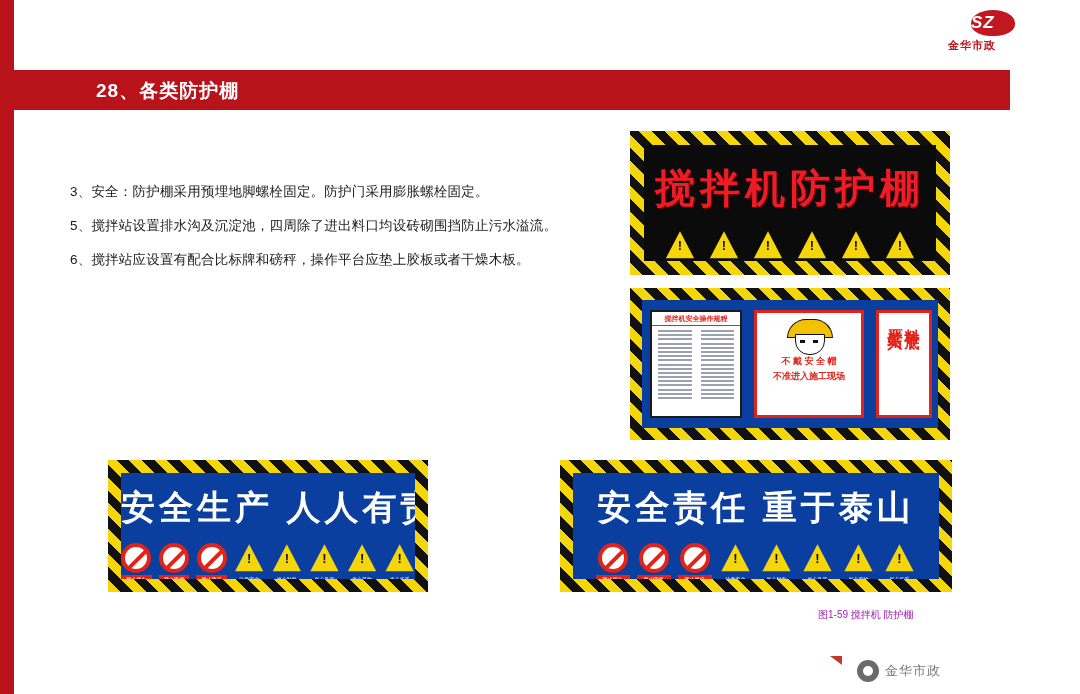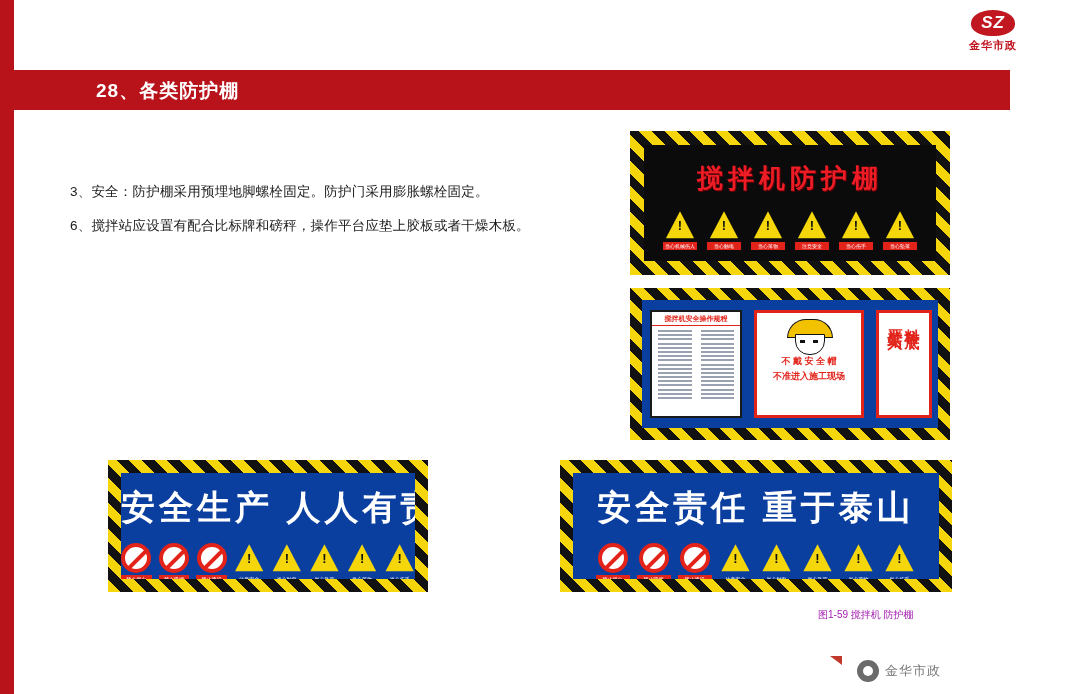--- a/index.html
+++ b/index.html
@@ -27,21 +27,20 @@
     height: 694px;
     background: #b8121b;
   }
   
   .logo {
     position: absolute;
     right: 42px;
     top: 10px;
     width: 90px;
     height: 46px;
-    text-align: center;
   }
   .logo-mark {
     width: 44px;
     height: 26px;
     margin: 0 auto;
     border-radius: 50% 50% 45% 45%;
     background: #c01720;
     color: #ffffff;
     font-weight: bold;
     font-style: italic;
@@ -350,27 +349,28 @@
   <div class="logo">
     <div class="logo-mark">SZ</div>
     <div class="logo-text">金华市政</div>
   </div>
 
   <div class="title-band"></div>
   <div class="title-text">28、各类防护棚</div>
 
   <div class="body-list">
     <div class="body-item">3、安全：防护棚采用预埋地脚螺栓固定。防护门采用膨胀螺栓固定。</div>
+    <div class="body-item">5、搅拌站设置排水沟及沉淀池，四周除了进出料口均设砖砌围挡防止污水溢流。</div>
     <div class="body-item">6、搅拌站应设置有配合比标牌和磅秤，操作平台应垫上胶板或者干燥木板。</div>
   </div>
 
   <div class="board" style="left:630px; top:131px; width:320px; height:144px;">
     <div class="stripes"></div>
     <div class="board-inner black" style="left:14px; top:14px; right:14px; bottom:14px; position:absolute;">
-      <div class="big-text red-text" style="font-size:26px; margin-top:16px; letter-spacing:5px;">搅拌机防护棚</div>
+      <div class="big-text red-text" style="font-size:40px; margin-top:16px; letter-spacing:5px;">搅拌机防护棚</div>
       <div class="picto-row" style="margin-top:14px;">
         <div class="picto">
           <div class="sym warn"></div>
           <div class="lbl">当心机械伤人</div>
         </div>
         <div class="picto">
           <div class="sym warn"></div>
           <div class="lbl">当心触电</div>
         </div>
         <div class="picto">

